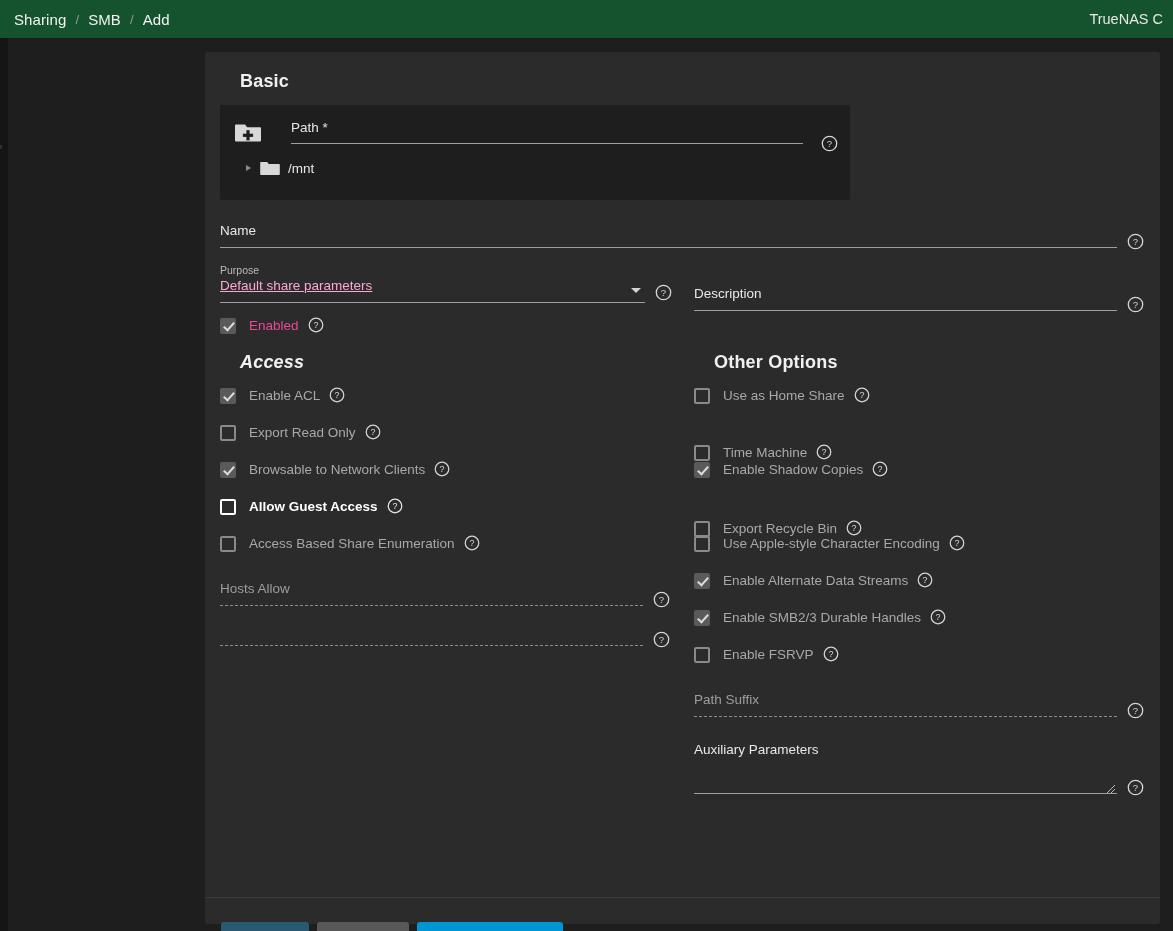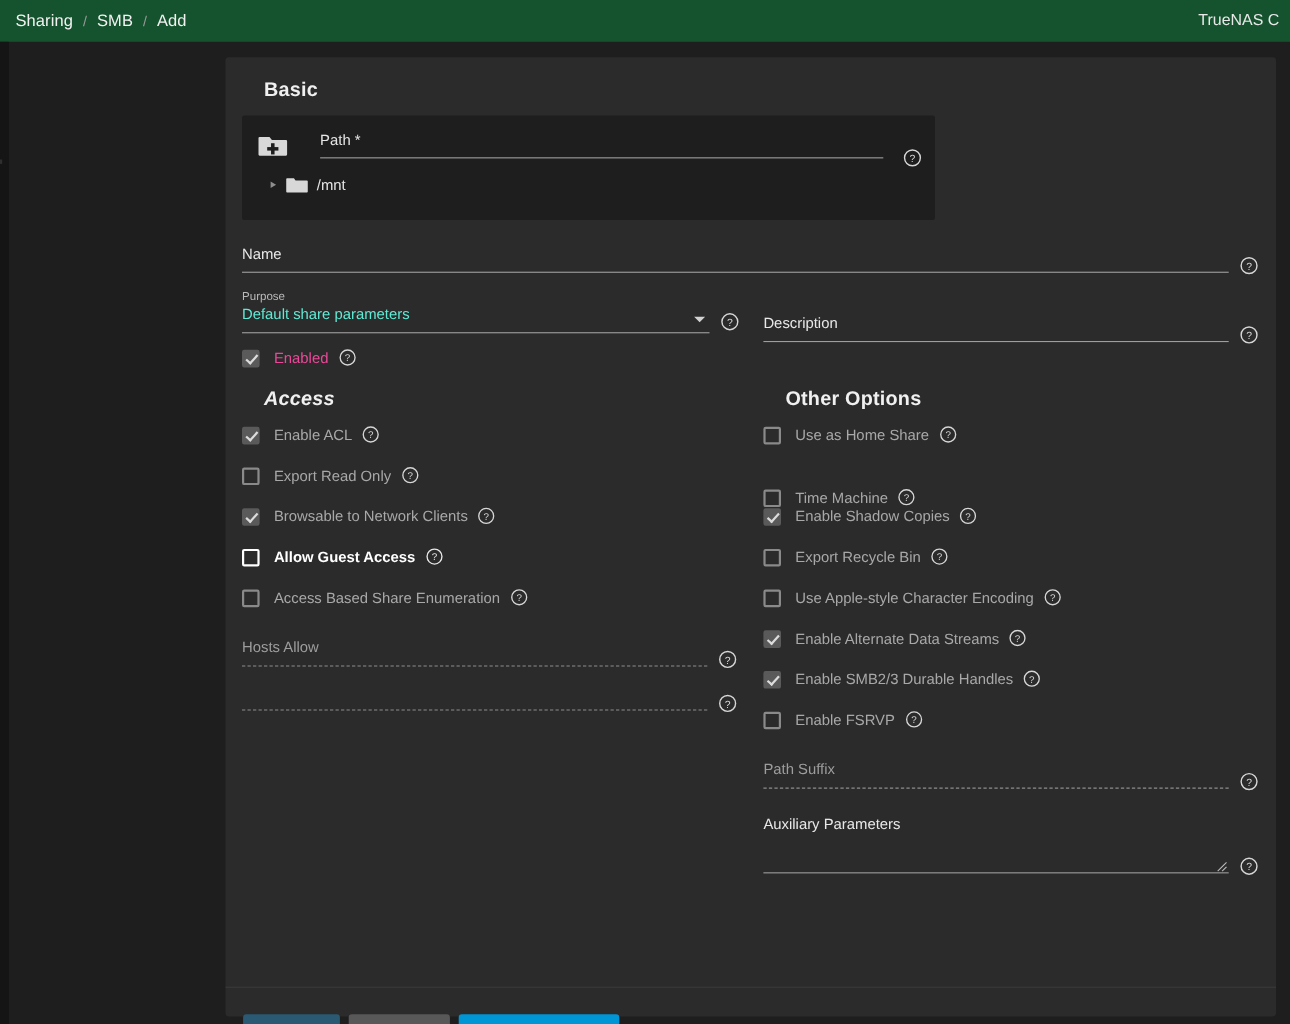--- a/index.html
+++ b/index.html
@@ -187,22 +187,23 @@
   .field-help { margin-left: 10px; margin-bottom: -2px; }
 
   .float-label {
     font-size: 10.5px;
     color: #b9b9b9;
     line-height: 12px;
     margin-bottom: 1px;
   }
   .select-value {
     font-size: 13.5px;
-    color: #5eead4;
+    color: #f9a8d4;
     line-height: 18px;
+    text-decoration: underline;
   }
   .select-arrow {
     position: absolute;
     right: 4px;
     bottom: 10px;
     width: 0; height: 0;
     border-left: 5px solid transparent;
     border-right: 5px solid transparent;
     border-top: 5px solid #d2d2d2;
   }
@@ -523,21 +524,21 @@
         <span class="cbox checked"></span>
         <span class="cblabel">Enable Shadow Copies</span>
         <span class="help-icon cbhelp">
           <svg width="16" height="16" viewBox="0 0 17 17">
               <circle cx="8.5" cy="8.5" r="7.2" fill="none" stroke="#d6d6d6" stroke-width="1.3"></circle>
               <text x="8.5" y="12.2" font-size="9.5" fill="#d6d6d6" text-anchor="middle" font-family="Liberation Sans, sans-serif">?</text>
             </svg>
         </span>
       </div>
 
-      <div class="cbrow" style="top:446px;left:489px;">
+      <div class="cbrow" style="top:468px;left:489px;">
         <span class="cbox"></span>
         <span class="cblabel">Export Recycle Bin</span>
         <span class="help-icon cbhelp">
           <svg width="16" height="16" viewBox="0 0 17 17">
               <circle cx="8.5" cy="8.5" r="7.2" fill="none" stroke="#d6d6d6" stroke-width="1.3"></circle>
               <text x="8.5" y="12.2" font-size="9.5" fill="#d6d6d6" text-anchor="middle" font-family="Liberation Sans, sans-serif">?</text>
             </svg>
         </span>
       </div>
 

